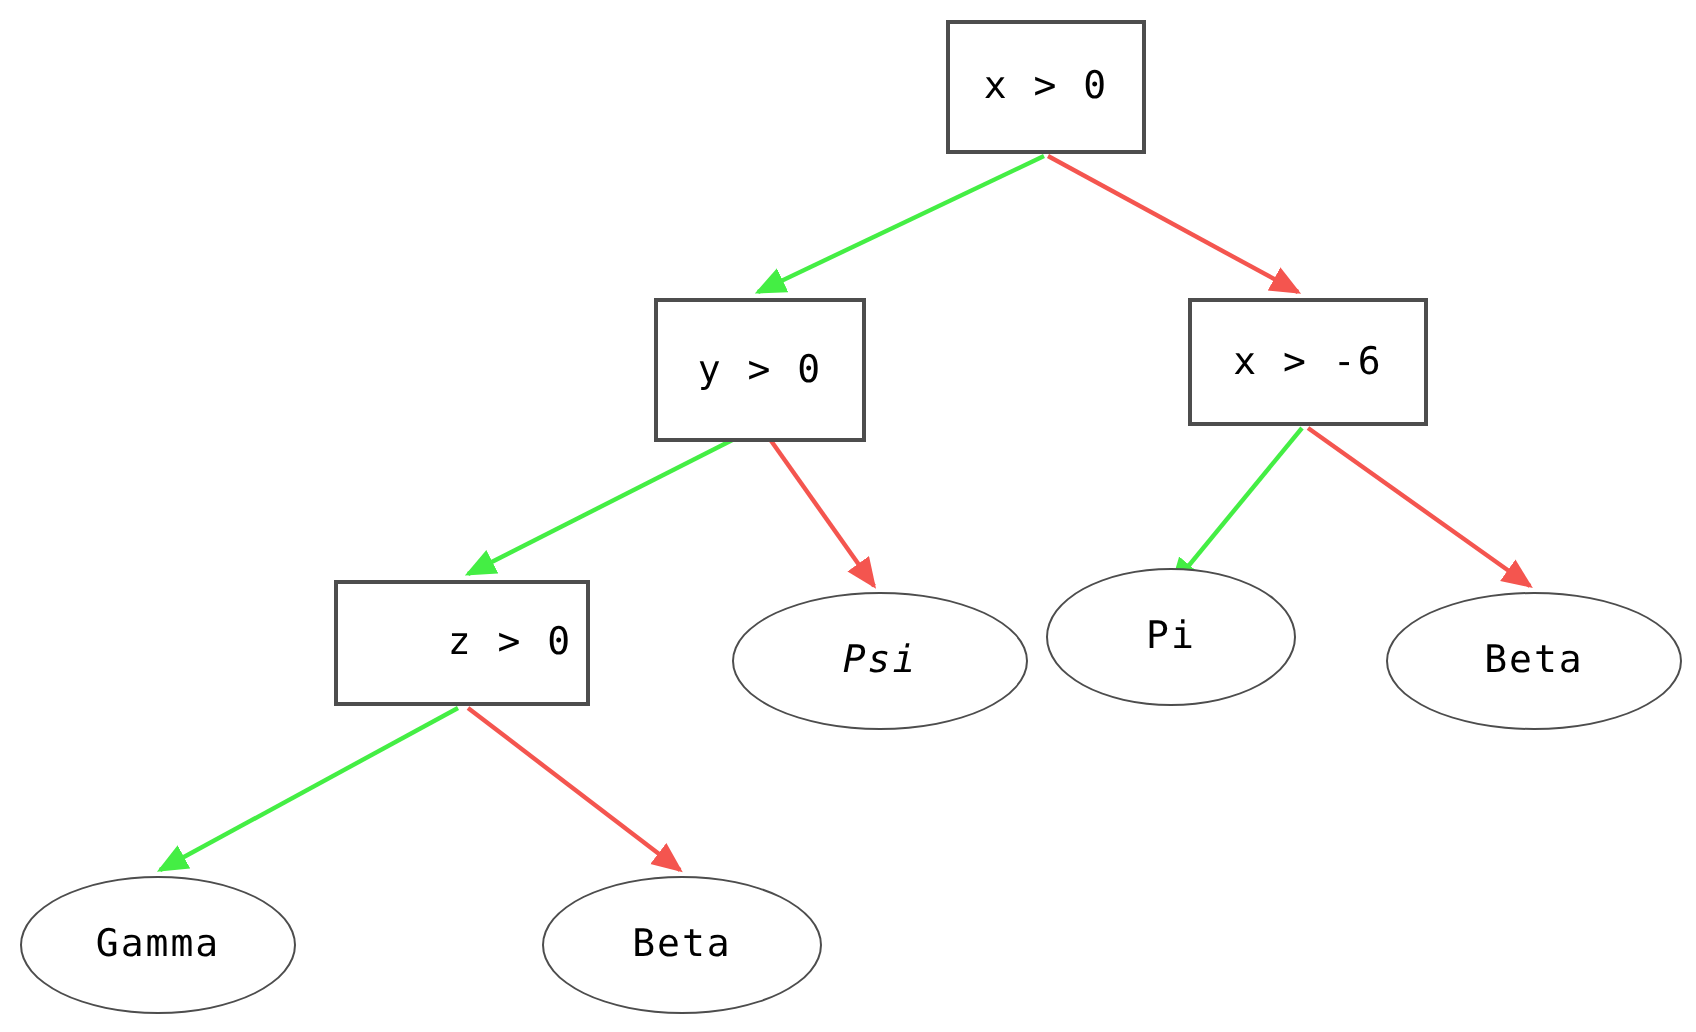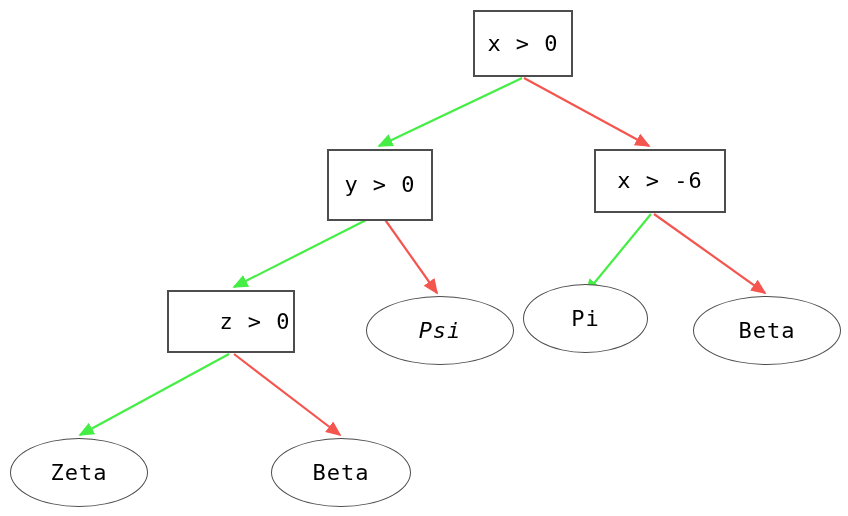--- a/index.html
+++ b/index.html
@@ -27,21 +27,21 @@
   }
   .node {
     position: absolute;
     box-sizing: border-box;
     display: flex;
     align-items: center;
     justify-content: center;
     background: #ffffff;
     color: #000000;
     font-family: "DejaVu Sans Mono", "Liberation Mono", monospace;
-    font-size: 22px;
+    font-size: 19px;
     letter-spacing: 1px;
     white-space: pre;
     z-index: 2;
   }
   .node.decision {
     border: 2px solid #4d4d4d;
     border-radius: 0;
   }
   .node.leaf {
     border: 1.6px solid #4d4d4d;
@@ -72,21 +72,21 @@
         <line x1="381" y1="214" x2="437" y2="293" stroke="#f4554f" stroke-width="2.2" marker-end="url(#arrow-false)"></line>
         <line x1="651" y1="214" x2="586" y2="293" stroke="#44ee44" stroke-width="2.2" marker-end="url(#arrow-true)"></line>
         <line x1="654" y1="214" x2="765" y2="293" stroke="#f4554f" stroke-width="2.2" marker-end="url(#arrow-false)"></line>
         <line x1="229" y1="354" x2="80" y2="435" stroke="#44ee44" stroke-width="2.2" marker-end="url(#arrow-true)"></line>
         <line x1="234" y1="354" x2="340" y2="435" stroke="#f4554f" stroke-width="2.2" marker-end="url(#arrow-false)"></line>
       </g>
   </svg>
   <div id="nodes-group">
       <div class="node decision" style="left: 473px; top: 10px; width: 100px; height: 67px;"><span class="node-label">x &gt; 0</span></div>
       <div class="node decision" style="left: 327px; top: 149px; width: 106px; height: 72px;"><span class="node-label">y &gt; 0</span></div>
-      <div class="node decision" style="left: 594px; top: 149px; width: 132px; height: 64px;"><span class="node-label">x &gt; -6</span></div>
+      <div class="node decision" style="left: 594px; top: 149px; width: 120px; height: 64px;"><span class="node-label">x &gt; -6</span></div>
       <div class="node decision" style="left: 167px; top: 290px; width: 128px; height: 63px; padding-left: 48px;"><span class="node-label">z &gt; 0</span></div>
       <div class="node leaf" style="left: 366px; top: 296px; width: 148px; height: 69px; font-style: italic;"><span class="node-label">Psi</span></div>
       <div class="node leaf" style="left: 523px; top: 284px; width: 125px; height: 69px;"><span class="node-label">Pi</span></div>
       <div class="node leaf" style="left: 693px; top: 296px; width: 148px; height: 69px;"><span class="node-label">Beta</span></div>
-      <div class="node leaf" style="left: 10px; top: 438px; width: 138px; height: 69px;"><span class="node-label">Zeta</span></div>
+      <div class="node leaf" style="left: 10px; top: 438px; width: 138px; height: 69px;"><span class="node-label">Gamma</span></div>
       <div class="node leaf" style="left: 271px; top: 438px; width: 140px; height: 69px;"><span class="node-label">Beta</span></div>
     </div>
 </div>
 
 </body></html>

